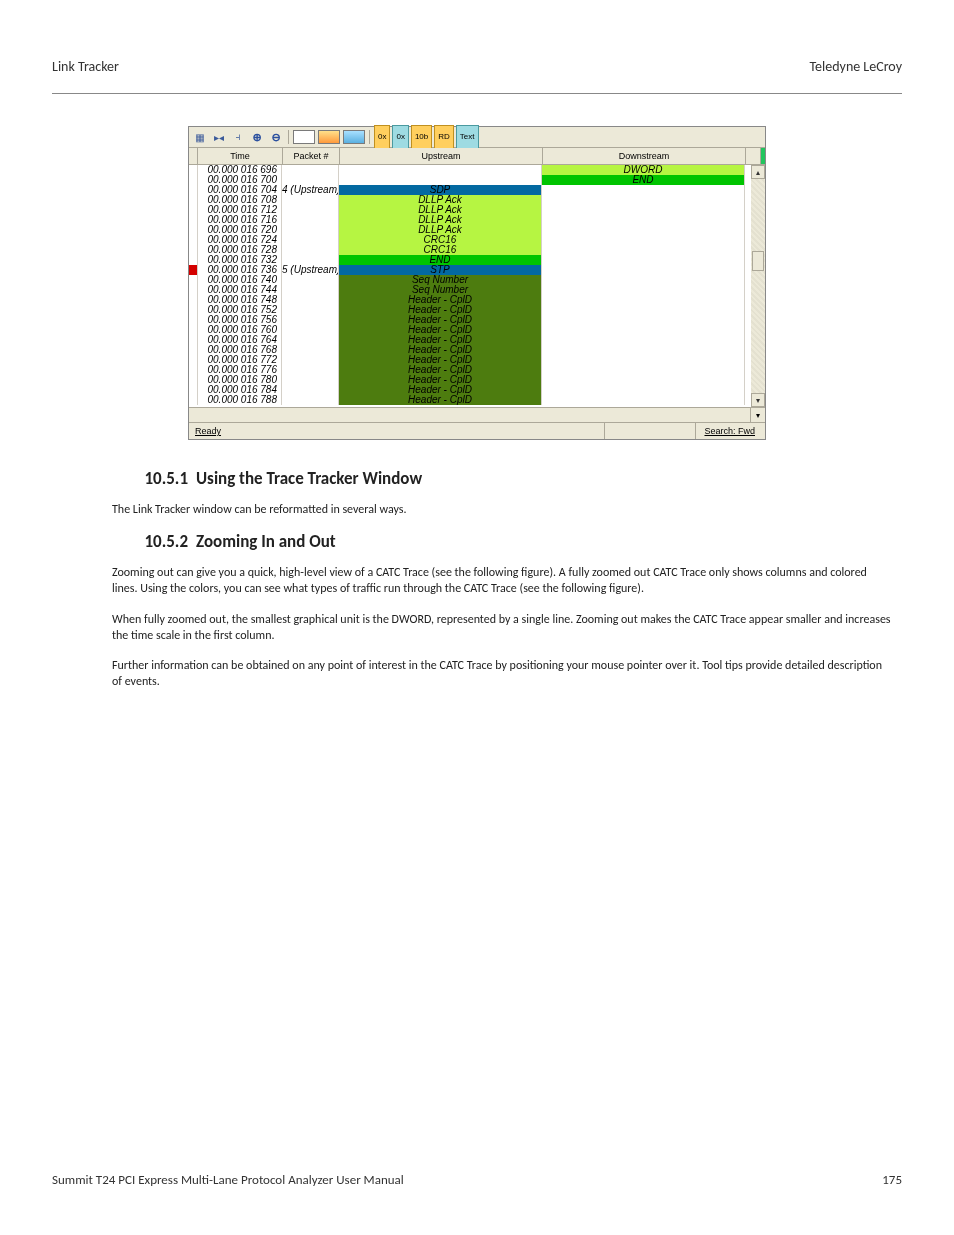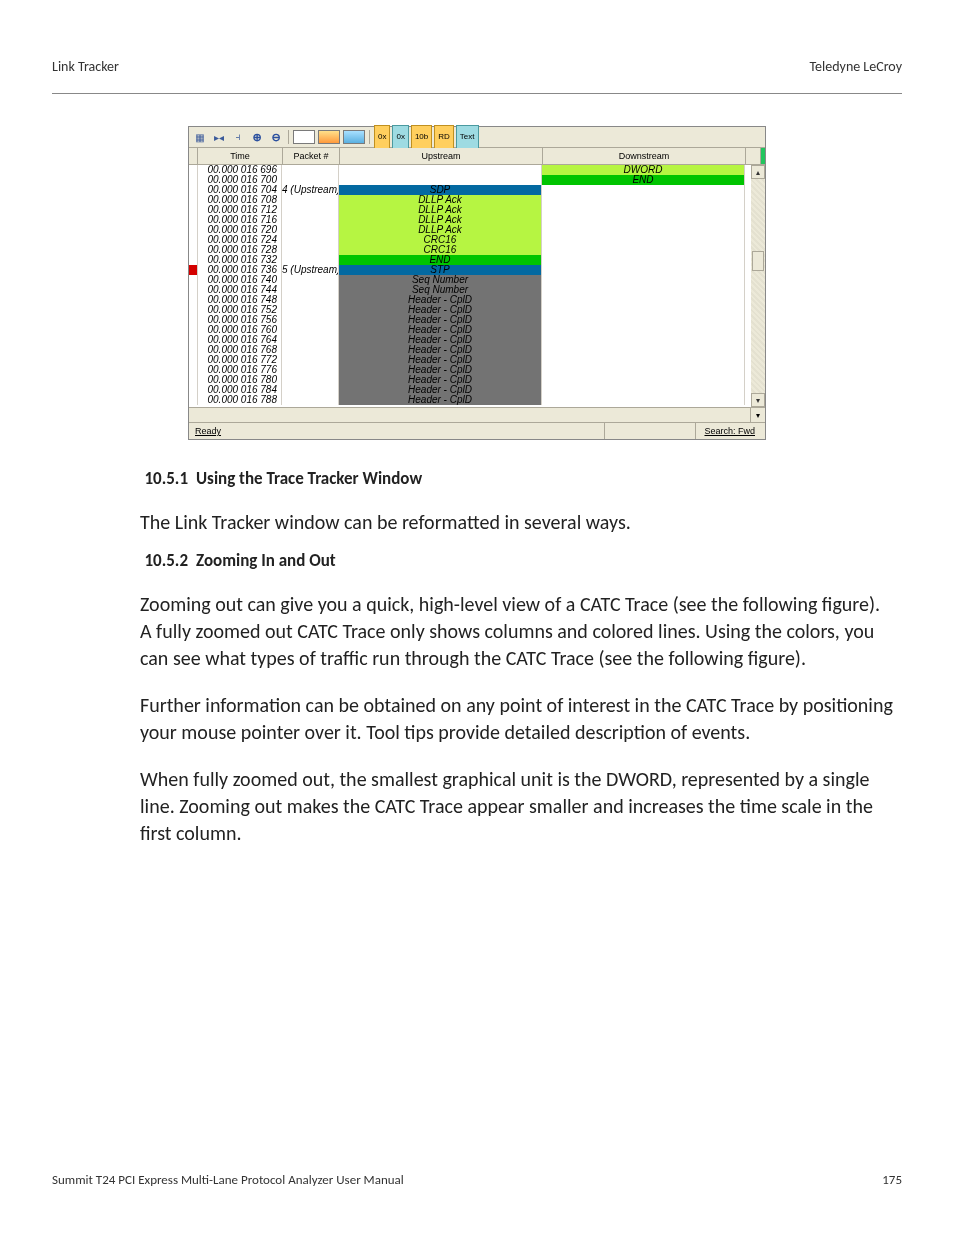--- a/index.html
+++ b/index.html
@@ -102,21 +102,21 @@
   .cell.mark { width: 8px; background: #fff; }
   .cell.time { width: 84px; text-align: right; padding-right: 4px; box-sizing: border-box; color: #000; }
   .cell.pkt  { width: 56px; color: #000; }
   .cell.up   { width: 202px; }
   .cell.dn   { width: 202px; }
   .cell.up, .cell.dn { color: #000; }
 
   .bg-green  { background: #00c400; color: #003300; }
   .bg-lime   { background: #b6f542; color: #2d4400; }
   .bg-purple { background: #0369a1; color: #fff; }
-  .bg-orange { background: #737373; color: #402800; }
+  .bg-orange { background: #4d7c0f; color: #402800; }
   .bg-white  { background: #fff; }
 
   .red-mark { background: #d40000 !important; }
 
   .scrollbar {
     width: 14px;
     background: #ece9d8;
     display: flex; flex-direction: column;
   }
   .sb-btn { height: 14px; background: #ece9d8; border: 1px solid #aca899; box-sizing: border-box;
@@ -151,25 +151,25 @@
     text-align: right;
     font-weight: bold;
     font-size: 17px;
     box-sizing: border-box;
   }
   .section .title {
     font-weight: bold;
     font-size: 17px;
   }
   .body-text {
-    margin-left: 88px;
+    margin-left: 60px;
     margin-right: 8px;
     margin-bottom: 14px;
     line-height: 1.35;
-    font-size: 20px;
+    font-size: 12px;
   }
   .footer-row {
     position: absolute;
     left: 52px; right: 52px; bottom: 48px;
     display: flex;
     justify-content: space-between;
     font-size: 13px;
     color: #333;
   }
 </style>
@@ -411,21 +411,21 @@
     <div class="num">10.5.1</div>
     <div class="title">Using the Trace Tracker Window</div>
   </div>
   <p class="body-text">The Link Tracker window can be reformatted in several ways.</p>
 
   <div class="section">
     <div class="num">10.5.2</div>
     <div class="title">Zooming In and Out</div>
   </div>
   <p class="body-text">Zooming out can give you a quick, high-level view of a CATC Trace (see the following figure). A fully zoomed out CATC Trace only shows columns and colored lines. Using the colors, you can see what types of traffic run through the CATC Trace (see the following figure).</p>
+  <p class="body-text">When fully zoomed out, the smallest graphical unit is the DWORD, represented by a single line. Zooming out makes the CATC Trace appear smaller and increases the time scale in the first column.</p>
   <p class="body-text">Further information can be obtained on any point of interest in the CATC Trace by positioning your mouse pointer over it. Tool tips provide detailed description of events.</p>
-  <p class="body-text">When fully zoomed out, the smallest graphical unit is the DWORD, represented by a single line. Zooming out makes the CATC Trace appear smaller and increases the time scale in the first column.</p>
 
   <div class="footer-row">
     <span>Summit T24 PCI Express Multi-Lane Protocol Analyzer User Manual</span>
     <span>175</span>
   </div>
 
 </div>
 
 </body></html>

